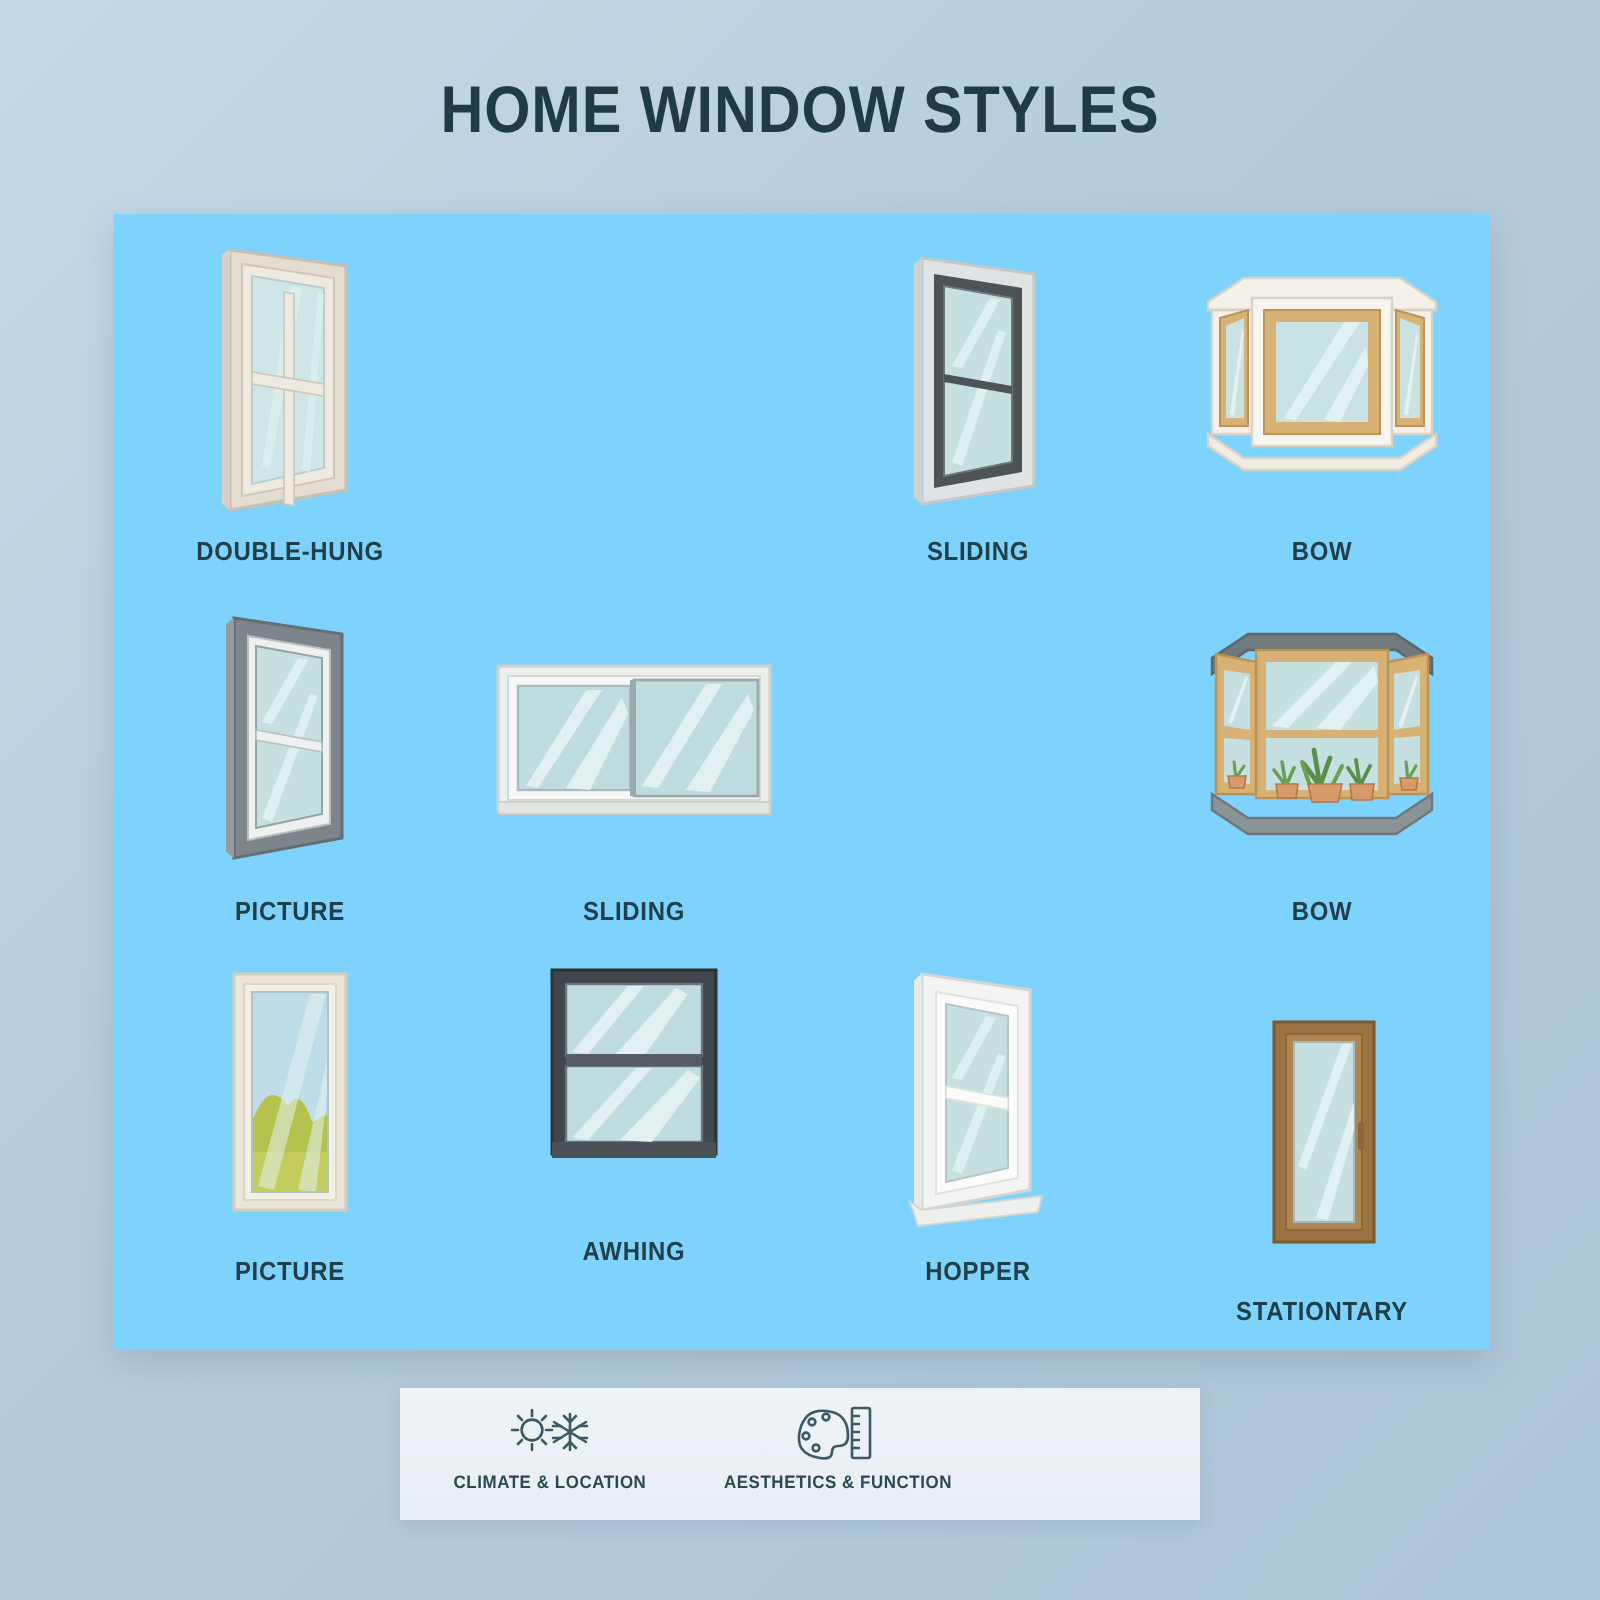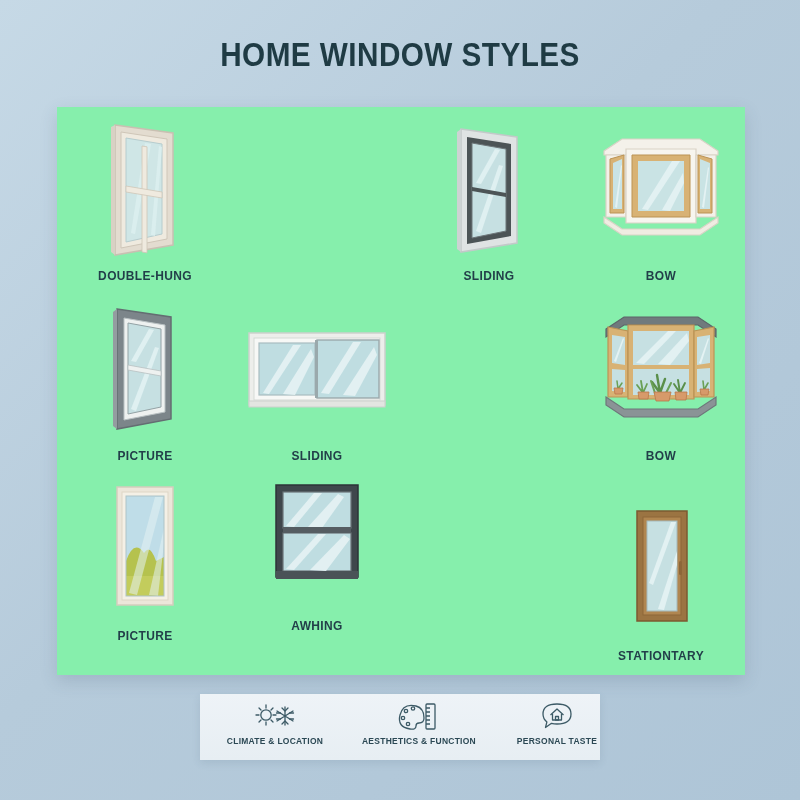--- a/index.html
+++ b/index.html
@@ -13,21 +13,21 @@
   .title{
     position:absolute;left:0;top:36px;width:800px;text-align:center;
     font-size:33px;font-weight:bold;letter-spacing:.5px;
     color:#1f3b44;
     font-family:"Liberation Sans Narrow","Liberation Sans",sans-serif;
     transform:scaleX(.9);
   }
 
   .card{
     position:absolute;left:57px;top:107px;width:688px;height:568px;
-    background:#86efac;
+    background:#7dd3fc;
     box-shadow:0 6px 16px rgba(60,85,105,.18);
   }
 
   .grid{position:absolute;left:0;top:0;width:688px;height:568px;}
   .cell{position:absolute;width:172px;height:178px;}
   .art{position:absolute;left:0;top:0;width:172px;height:150px;}
   .art svg{display:block;margin:0 auto;}
   .label{
     position:absolute;left:0;bottom:8px;width:172px;text-align:center;
     font-size:13px;font-weight:bold;letter-spacing:.4px;color:#223f49;
@@ -236,20 +236,37 @@
               <polygon points="34,106 66,71 74,71 42,107"></polygon>
               <polygon points="58,107 92,72 98,76 74,108"></polygon>
             </g>
             <rect x="31" y="64" width="68" height="6" fill="#555d62"></rect>
             <rect x="24" y="108" width="82" height="8" fill="#4a5257"></rect>
           </svg>
         </div>
         <div class="label">AWHING</div>
       </div>
 
+      <div class="cell" style="left:346px;top:366px;">
+        <div class="art">
+          <svg width="120" height="150" viewBox="0 0 120 150">
+            <polygon points="32,14 86,22 86,122 32,132" fill="#f4f5f3" stroke="#d3d7d4" stroke-width="1.5"></polygon>
+            <polygon points="39,23 80,30 80,116 39,124" fill="#fbfcfa" stroke="#dfe2df" stroke-width="1"></polygon>
+            <polygon points="44,29 75,35 75,111 44,118" fill="#c6e0e2" stroke="#b4c5c7" stroke-width="1"></polygon>
+            <g fill="#e2f2f3" opacity=".9">
+              <polygon points="47,66 64,35 69,36 52,67"></polygon>
+              <polygon points="47,112 70,54 74,55 52,114"></polygon>
+            </g>
+            <polygon points="44,70 75,76 75,82 44,76" fill="#fbfcfa" stroke="#dfe2df" stroke-width=".8"></polygon>
+            <polygon points="28,17 32,14 32,132 28,129" fill="#e7eae7"></polygon>
+            <polygon points="26,128 32,132 92,125 90,133 30,140" fill="#eef0ed" stroke="#d3d7d4" stroke-width="1"></polygon>
+          </svg>
+        </div>
+        <div class="label">HOPPER</div>
+      </div>
 
       <div class="cell" style="left:518px;top:386px;">
         <div class="art">
           <svg width="120" height="150" viewBox="0 0 120 150">
             <rect x="36" y="18" width="50" height="110" fill="#9b7442" stroke="#7c5a31" stroke-width="1.5"></rect>
             <rect x="42" y="24" width="38" height="98" fill="#b08650" stroke="#8d6739" stroke-width="1"></rect>
             <rect x="46" y="28" width="30" height="90" fill="#c6e0e2" stroke="#a5b9bb" stroke-width="1"></rect>
             <g fill="#e4f2f3" opacity=".95">
               <polygon points="48,90 70,29 75,29 52,92"></polygon>
               <polygon points="57,116 76,58 76,72 63,117"></polygon>
@@ -290,29 +307,16 @@
             <path d="M15 4 v3 M15 21 v3 M5 14 h3 M22 14 h3 M8 7 l2 2 M20 19 l2 2 M22 7 l-2 2 M10 19 l-2 2"></path>
             <path d="M34 6 v18 M26 10 l16 10 M42 10 l-16 10"></path>
             <path d="M34 10 l-3 -3 M34 10 l3 -3 M34 20 l-3 3 M34 20 l3 3"></path>
             <path d="M29.5 12 l-4 0 M38.5 12 l4 0 M29.5 18 l-4 0 M38.5 18 l4 0"></path>
           </g>
         </svg>
       </div>
       <div class="ftext">CLIMATE &amp; LOCATION</div>
     </div>
 
-    <div class="fitem" style="left:298px;width:118px;">
-      <div class="ficon">
-        <svg width="40" height="32" viewBox="0 0 40 32">
-          <g stroke="#3c5a66" stroke-width="1.3" fill="none" stroke-linejoin="round">
-            <path d="M20 4 q14 0 14 10 q0 10 -14 10 q-3 0 -5.5 -.7 l-6 4.2 l1.4 -5.6 q-3.9 -3 -3.9 -7.9 q0 -10 14 -10 z"></path>
-            <path d="M13.5 15 l6.5 -6 l6.5 6"></path>
-            <path d="M15.5 14 v6 h9 v-6"></path>
-            <rect x="18.5" y="16.5" width="3" height="3.5"></rect>
-          </g>
-        </svg>
-      </div>
-      <div class="ftext">PERSONAL TASTE</div>
-    </div>
 
   </div>
 
 </div>
 
 </body></html>

